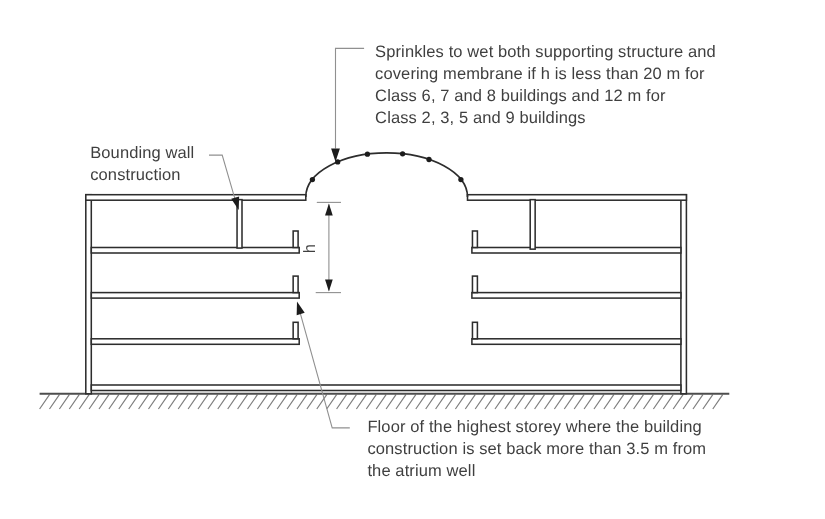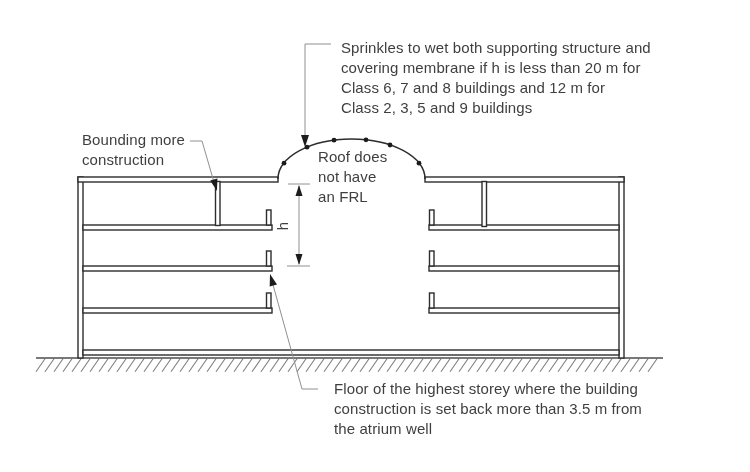--- a/index.html
+++ b/index.html
@@ -91,25 +91,22 @@
       <polygon class="arrow" points="299,185 295.5,196 302.5,196"></polygon>
       <polygon class="arrow" points="299,265 295.5,254 302.5,254"></polygon>
     </g>
   </svg>
 
   <div class="note" style="left:341px;top:38px;">Sprinkles to wet both supporting structure and
 covering membrane if h is less than 20 m for
 Class 6, 7 and 8 buildings and 12 m for
 Class 2, 3, 5 and 9 buildings</div>
 
-  <div class="note" style="left:82px;top:130px;">Bounding more
+  <div class="note" style="left:82px;top:130px;">Bounding wall
 construction</div>
 
-  <div class="note" style="left:318px;top:147px;">Roof does
-not have
-an FRL</div>
 
   <div class="hdim">h</div>
 
   <div class="note" style="left:334px;top:379px;">Floor of the highest storey where the building
 construction is set back more than 3.5 m from
 the atrium well</div>
 </div>
 
 </body></html>

